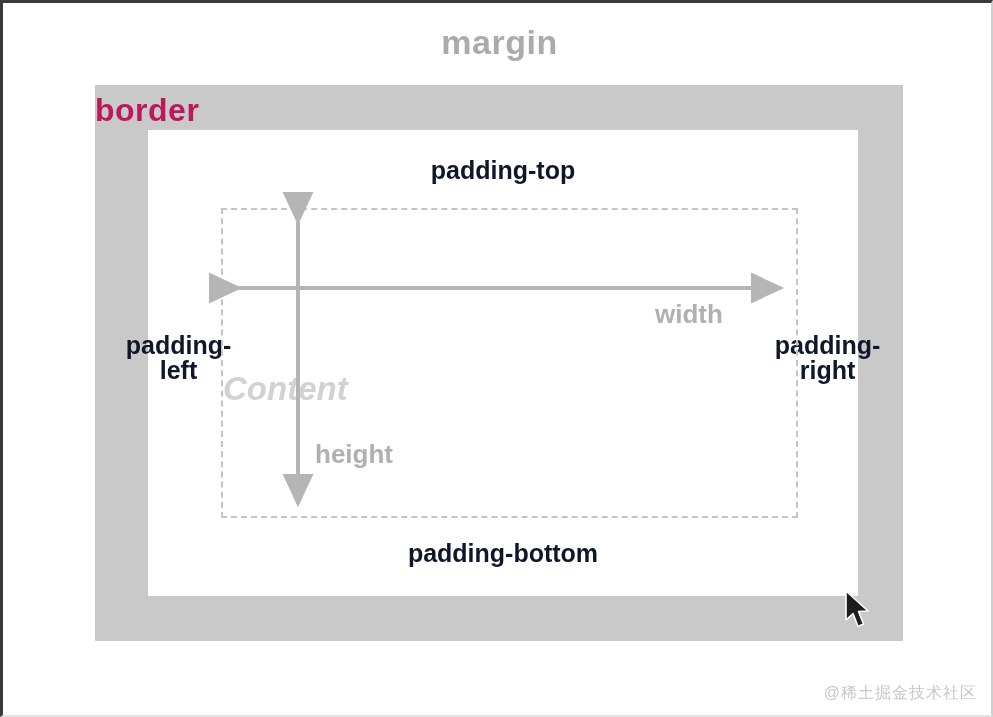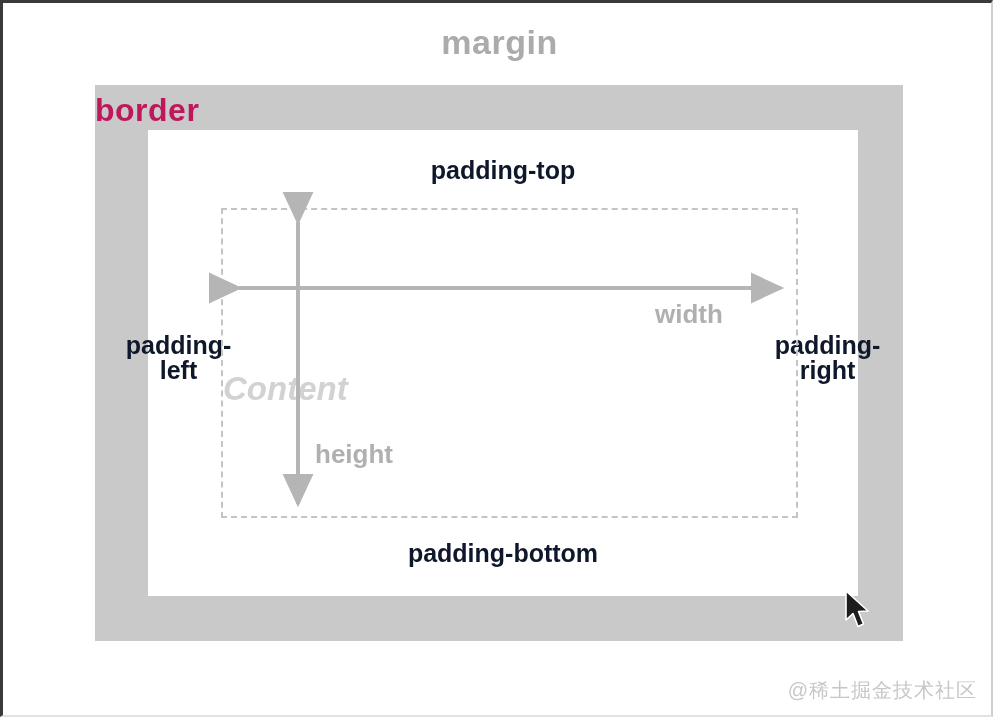--- a/index.html
+++ b/index.html
@@ -146,21 +146,21 @@
   .label-height {
     left: 312px;
     top: 436px;
   }
 
   
   .watermark {
     position: absolute;
     right: 14px;
     bottom: 11px;
-    font-size: 20px;
+    font-size: 16px;
     color: #c7c7c7;
     letter-spacing: 1px;
     margin-left: 22px;
   }
 
   
   .cursor {
     position: absolute;
     left: 841px;
     top: 586px;

